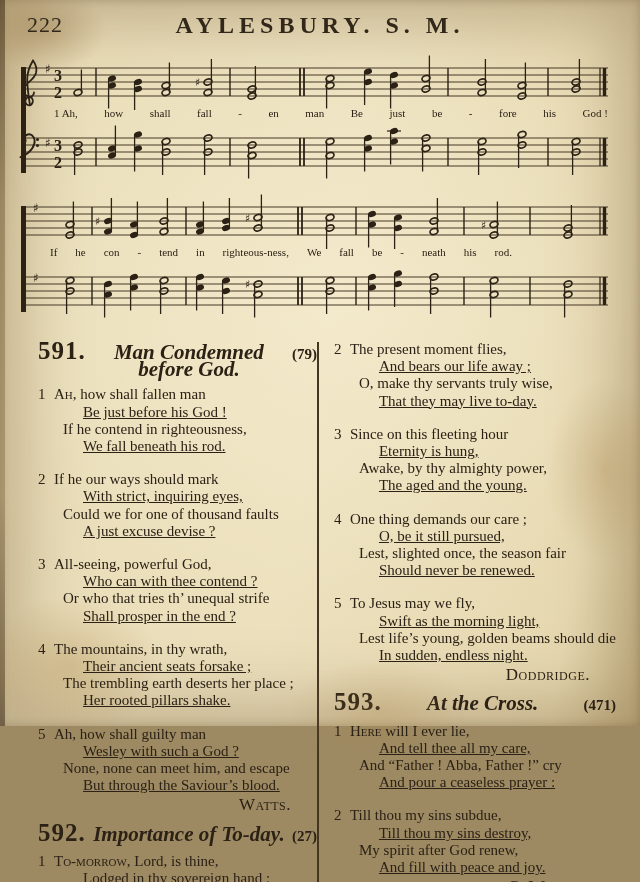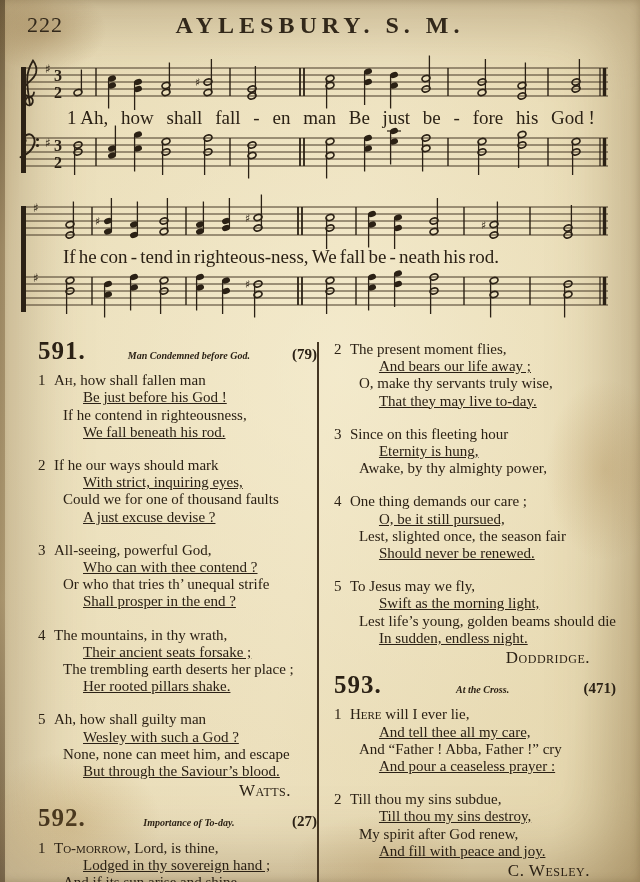--- a/index.html
+++ b/index.html
@@ -1,17 +1,17 @@
 <!DOCTYPE html>
 <html><head>
 <meta charset="utf-8">
 <style>
   html,body{margin:0;padding:0;}
   body{width:640px;height:882px;overflow:hidden;background:#9d8a63;font-family:"Liberation Serif","DejaVu Serif",serif;}
-  .page{position:relative;width:640px;height:882px;color:#2b2115;
+  .page{position:relative;width:640px;height:726px;color:#2b2115;
     background:
       radial-gradient(130% 95% at 54% 42%, rgba(250,243,216,.55) 0%, rgba(240,228,190,.25) 45%, rgba(0,0,0,0) 70%),
       linear-gradient(100deg, #d6c59c 0%, #e8dcb8 7%, #ebdfbd 50%, #e4d6ae 88%, #cdbb8e 100%);
     box-shadow: inset 0 0 70px 18px rgba(112,85,45,.38), inset 0 0 10px rgba(70,50,20,.28);
   }
   .page::before{content:"";position:absolute;left:0;top:0;bottom:0;width:5px;
     background:linear-gradient(180deg,#4a3a22,#8a744f 28%,#9a845c 68%,#52402a);opacity:.65;}
   .stain{position:absolute;border-radius:50%;pointer-events:none;}
   .stain.s1{left:-40px;top:-30px;width:170px;height:120px;background:radial-gradient(closest-side,rgba(130,95,45,.35),rgba(130,95,45,0) 72%);}
   .stain.s2{left:-60px;bottom:-40px;width:260px;height:200px;background:radial-gradient(closest-side,rgba(165,125,60,.30),rgba(165,125,60,0) 70%);}
@@ -23,35 +23,35 @@
   .pagenum{position:absolute;left:27px;top:12px;font-size:22px;letter-spacing:1px;color:#32281a;}
   .ptitle{text-align:center;font-size:24px;font-weight:bold;letter-spacing:5px;color:#32281a;
     font-family:"Liberation Serif",serif;}
 
   
   .music{position:relative;margin-top:2px;}
   .system{position:relative;margin-bottom:13px;}
   .system::before{content:"";position:absolute;left:21px;top:13px;width:5px;height:106px;background:#2b2115;}
   .system svg{display:block;}
   .lyrics{display:flex;justify-content:space-between;align-items:baseline;
-    font-size:19px;color:#2b2115;height:19px;margin:-3px 13px -2px;}
+    font-size:11px;color:#2b2115;height:19px;margin:-3px 0 -2px;}
   .lyr1{padding:0 32px 0 54px;}
   .lyr2{padding:0 128px 0 50px;}
   .syl{white-space:pre;}
 
   
   .hymns{display:flex;align-items:stretch;padding:8px 24px 0 28px;margin-top:4px;}
   .col{font-size:15px;line-height:17.2px;}
   .col-left{width:292px;padding-left:10px;}
   .divider{width:2px;background:#453622;margin:2px 0 8px 0;}
   .col-right{flex:1;padding-left:15px;padding-top:1px;}
 
   .hymn-head{display:flex;align-items:baseline;margin:2px 0 8px 0;}
   .hymn-num{font-size:25px;font-weight:bold;letter-spacing:1px;}
-  .hymn-title{flex:1;text-align:center;font-style:italic;font-weight:600;font-size:10px;}
+  .hymn-title{flex:1;text-align:center;font-style:italic;font-weight:600;font-size:21px;}
   .hymn-ref{font-weight:bold;font-size:15px;}
 
   .verse{position:relative;padding-left:16px;margin-bottom:16px;}
   .vnum{position:absolute;left:0;top:0;}
   .vline{white-space:nowrap;}
   .vline:nth-child(2),.vline:nth-child(4){margin-left:29px;text-decoration:underline;}
   .vline:nth-child(3){margin-left:9px;}
   .sc{font-variant:small-caps;}
   .author{text-align:right;font-variant:small-caps;letter-spacing:.5px;
     margin:-8px 26px 10px 0;font-size:17px;}
@@ -428,20 +428,21 @@
             <div class="vline">O, make thy servants truly wise,</div>
             <div class="vline">That they may live to-day.</div>
           </div>
       </div>
       <div class="verse">
         <span class="vnum">3</span>
         <div>
             <div class="vline">Since on this fleeting hour</div>
             <div class="vline">Eternity is hung,</div>
             <div class="vline">Awake, by thy almighty power,</div>
+            <div class="vline">The aged and the young.</div>
           </div>
       </div>
       <div class="verse">
         <span class="vnum">4</span>
         <div>
             <div class="vline">One thing demands our care ;</div>
             <div class="vline">O, be it still pursued,</div>
             <div class="vline">Lest, slighted once, the season fair</div>
             <div class="vline">Should never be renewed.</div>
           </div>

